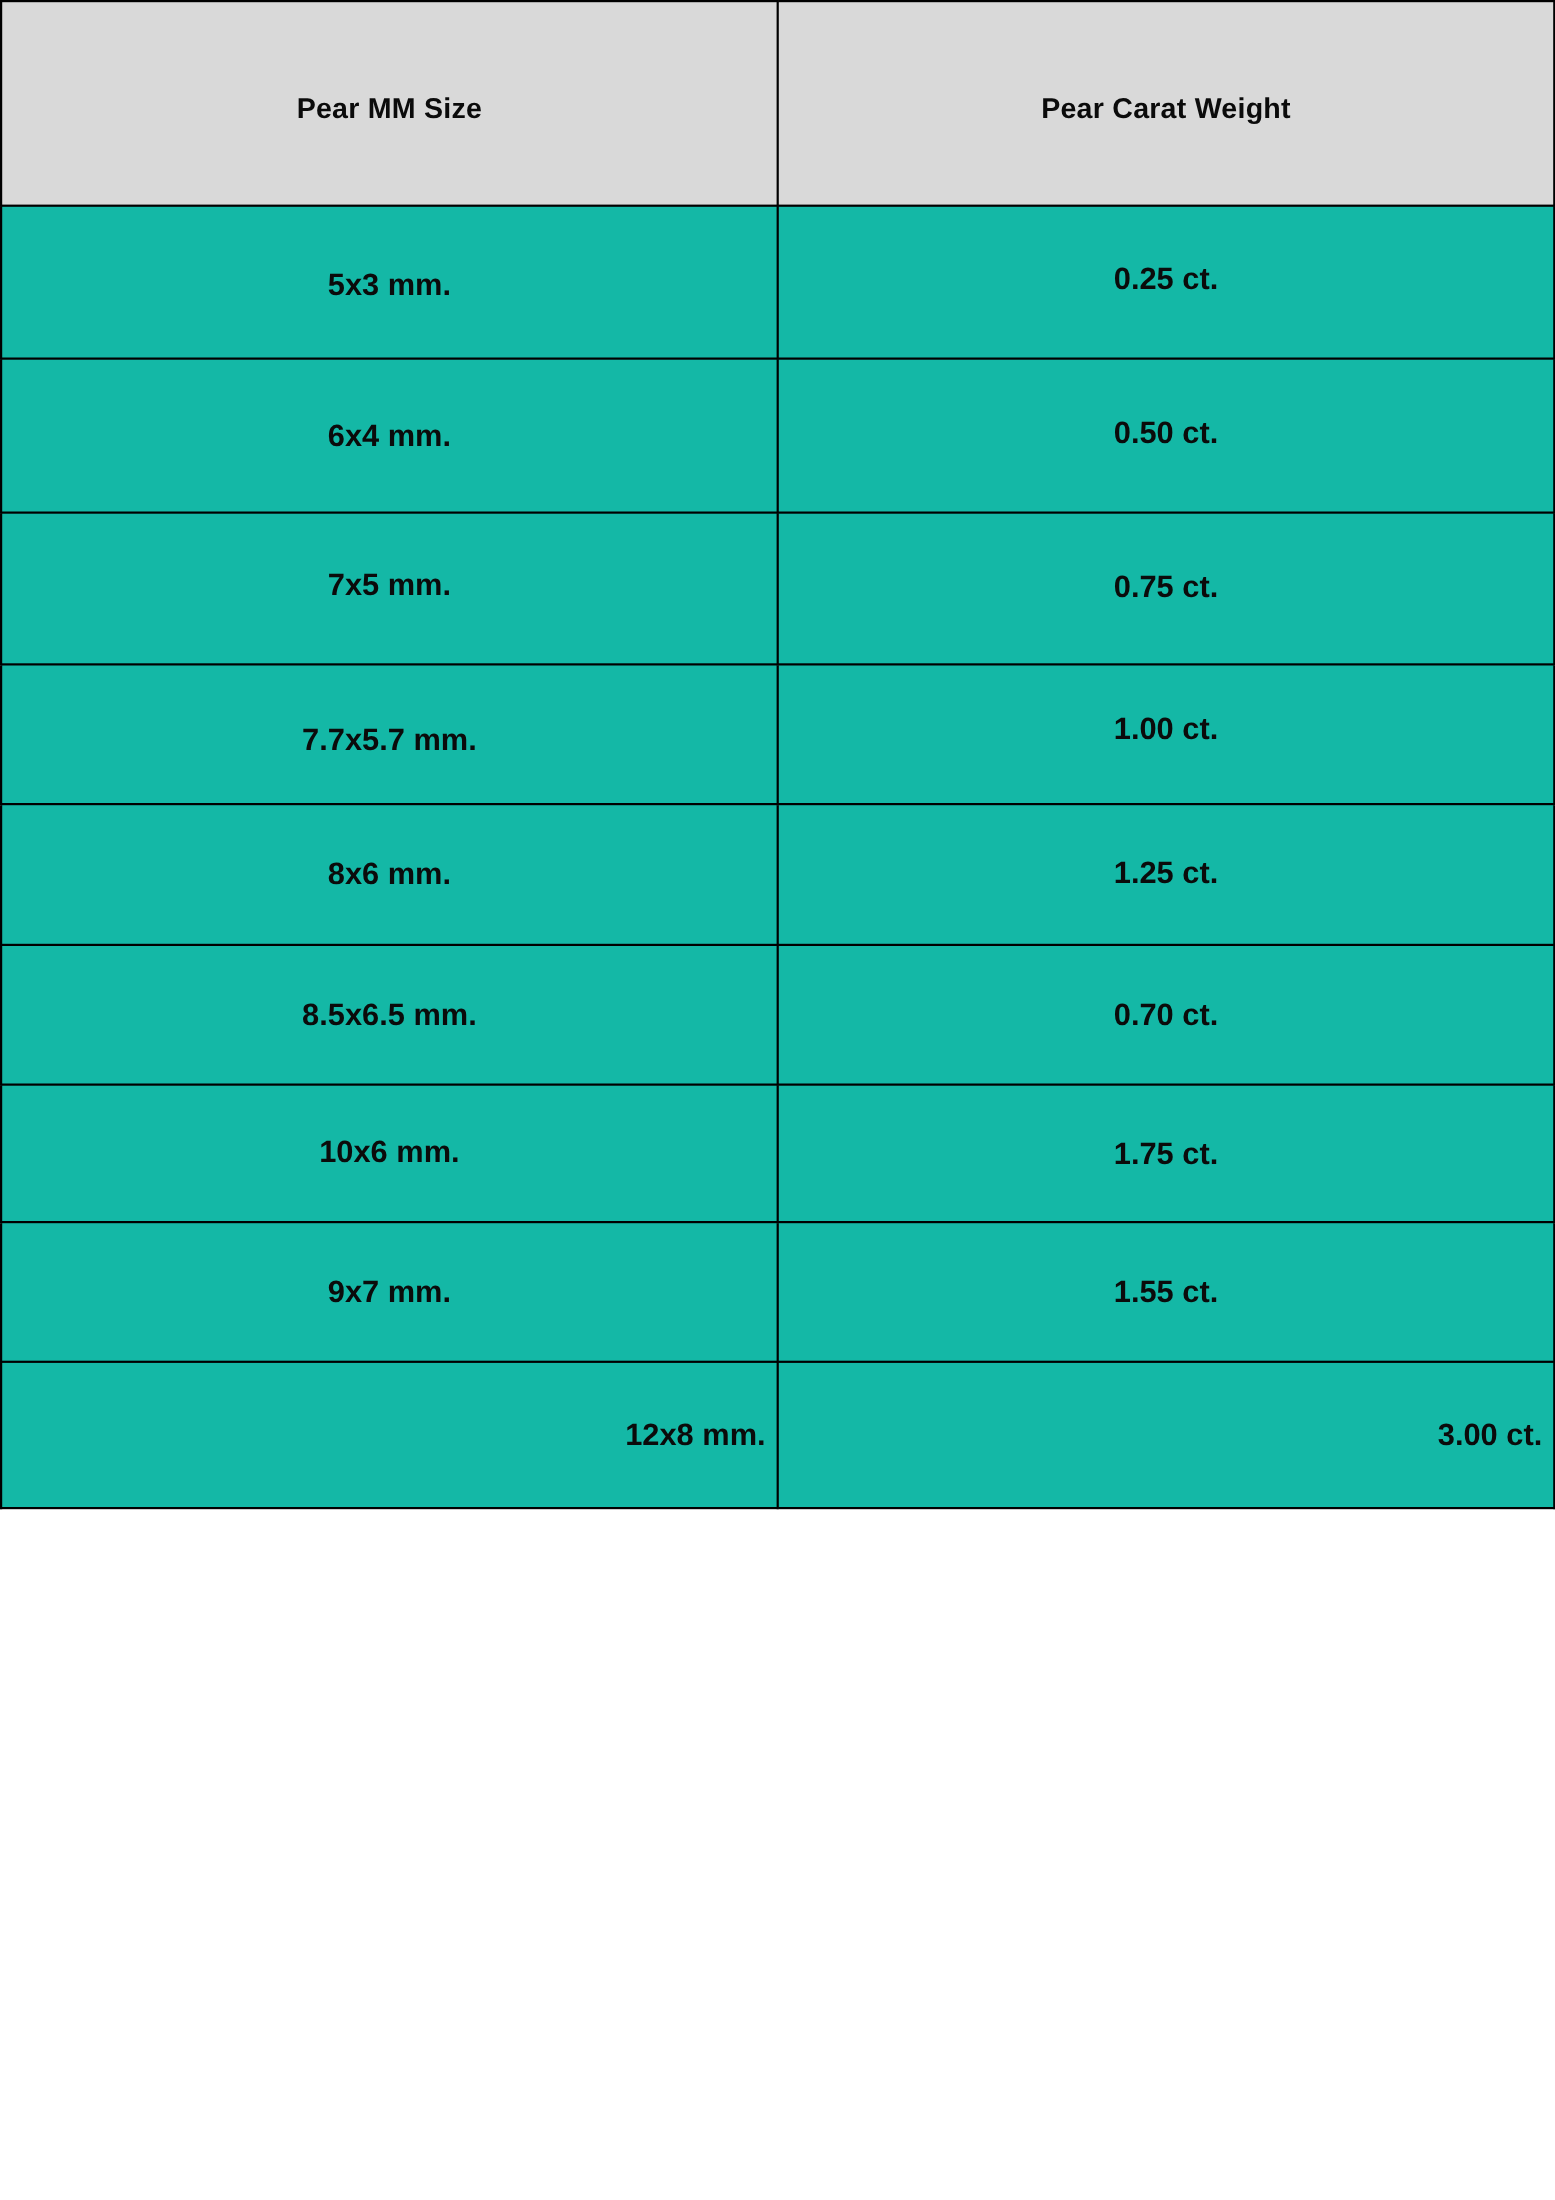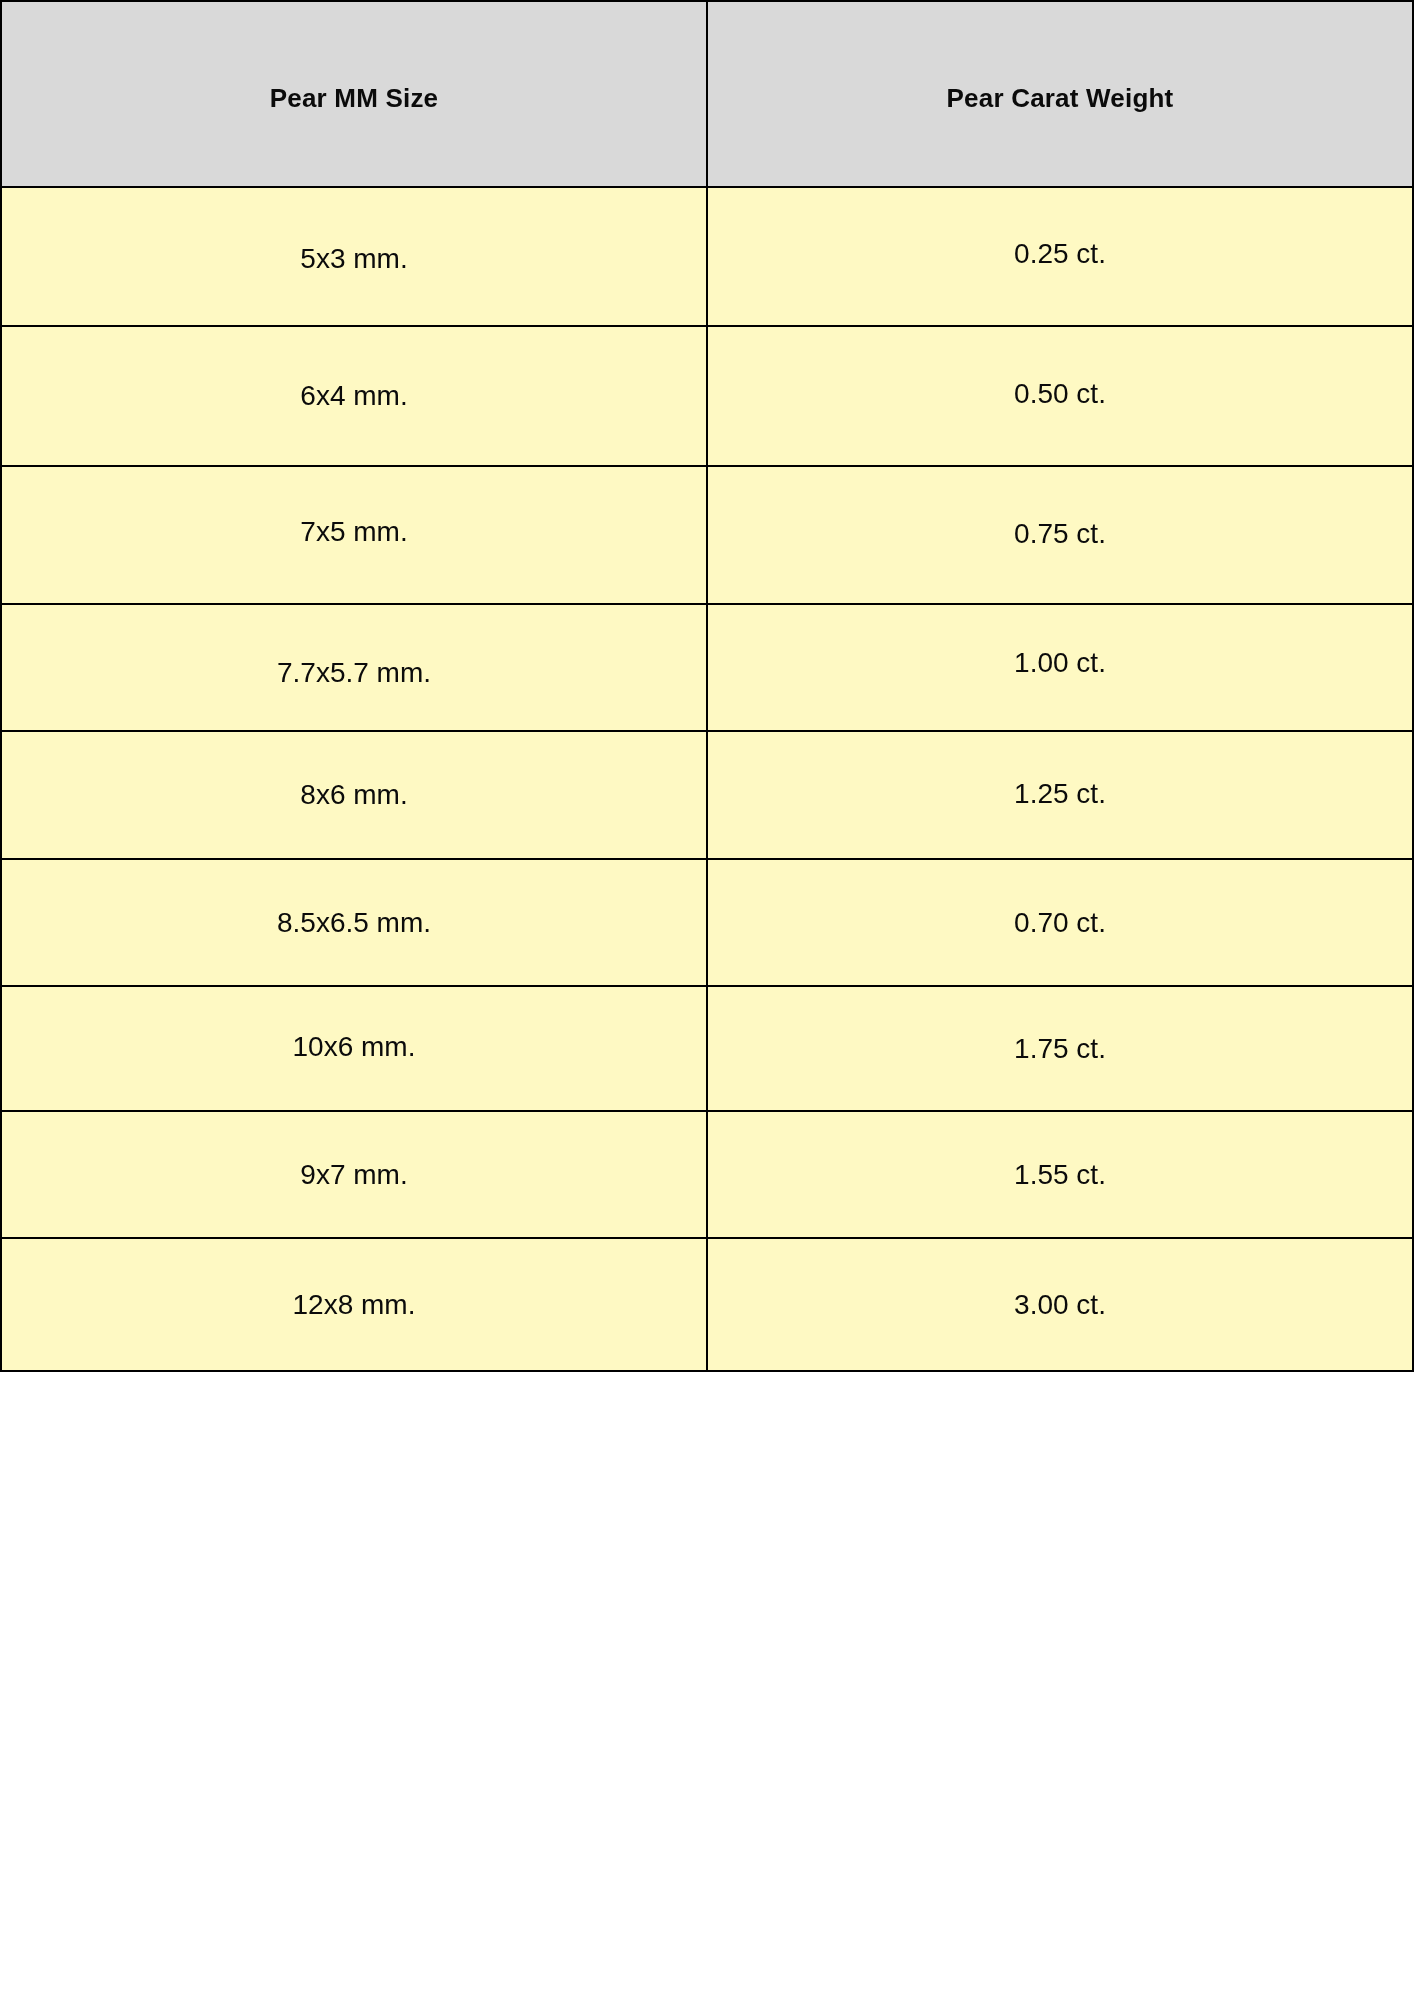--- a/index.html
+++ b/index.html
@@ -37,35 +37,35 @@
   }
   table.size-chart thead th {
     background: #d9d9d9;
     height: 186px;
     font-size: 26px;
     font-weight: bold;
     letter-spacing: 0.2px;
     padding-top: 8px;
   }
   table.size-chart tbody td {
-    background: #fef9c3;
+    background: #14b8a6;
     font-size: 28px;
-    font-weight: normal;
+    font-weight: bold;
   }
   
   tr[data-row="0"] td { height: 139px; }
   tr[data-row="1"] td { height: 140px; }
   tr[data-row="2"] td { height: 138px; }
   tr[data-row="3"] td { height: 127px; }
   tr[data-row="4"] td { height: 128px; }
   tr[data-row="5"] td { height: 127px; }
   tr[data-row="6"] td { height: 125px; }
   tr[data-row="7"] td { height: 127px; }
   tr[data-row="8"] td { height: 135px; }
-  tr[data-row="9"] td { height: 133px; }
+  tr[data-row="9"] td { height: 133px; text-align: right; }
 
   
   tr[data-row="0"] td.mm  { padding-top: 4px; }
   tr[data-row="0"] td.ct  { padding-bottom: 6px; }
   tr[data-row="1"] td.ct  { padding-bottom: 4px; }
   tr[data-row="2"] td.mm  { padding-bottom: 6px; }
   tr[data-row="2"] td.ct  { padding-bottom: 2px; }
   tr[data-row="3"] td.mm  { padding-top: 10px; }
   tr[data-row="3"] td.ct  { padding-bottom: 10px; }
   tr[data-row="4"] td.ct  { padding-bottom: 2px; }

